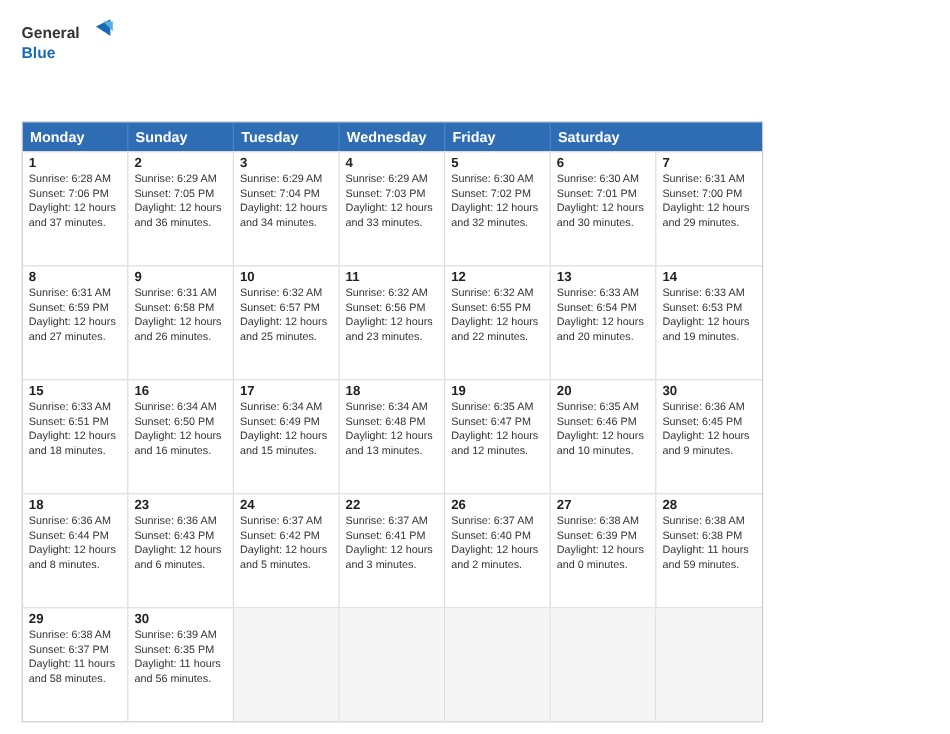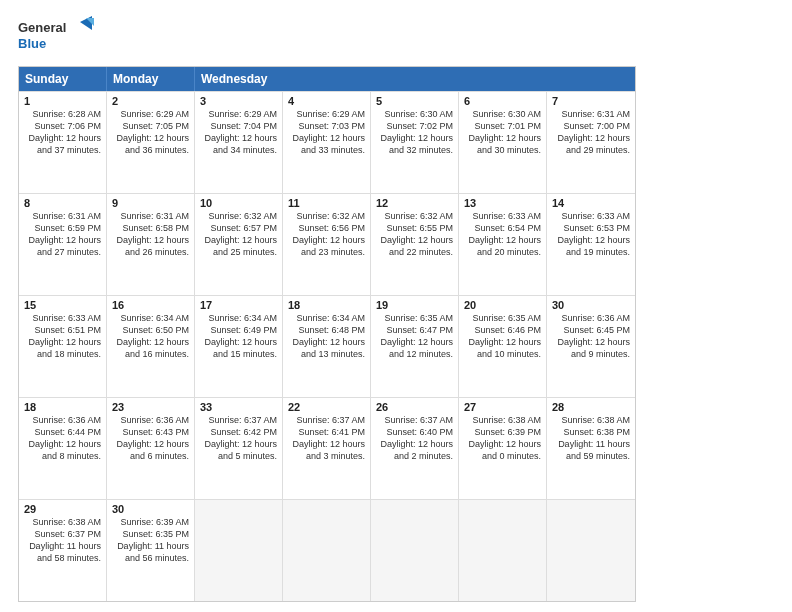--- a/index.html
+++ b/index.html
@@ -9,20 +9,21 @@
       width: 792px;
       height: 612px;
       overflow: hidden;
     }
     .page {
       width: 654px;
       height: 612px;
       padding: 16px 18px 10px 18px;
       display: flex;
       flex-direction: column;
+      gap: 35px;
     }
     .header {
       display: flex;
       justify-content: space-between;
       align-items: flex-start;
       margin-bottom: 10px;
     }
     .logo {
       display: flex;
       align-items: center;
@@ -89,21 +90,20 @@
       font-size: 11px;
       font-weight: bold;
       color: #222;
       display: block;
       margin-bottom: 1px;
     }
     .cal-cell .info {
       font-size: 9px;
       line-height: 1.35;
       color: #333;
-      text-align: right;
     }
   </style>
 </head>
 <body>
 
 <div class="page">
   <div class="header">
     <div class="logo">
         <svg width="80" height="40" viewBox="0 0 80 40">
   <text x="0" y="16" font-family="Arial" font-size="13" font-weight="bold" fill="#333">General</text>
@@ -114,23 +114,26 @@
 </svg>
       </div>
     <div class="title-block">
       <div class="main-title"></div>
       <div class="sub-title"></div>
     </div>
   </div>
 
   <div class="calendar">
     <div class="cal-header-row">
-    <div class="cal-header-cell">Sunday</div>
-        <div class="cal-header-cell">Monday</div>
+    <div class="cal-header-cell">Monday</div>
+        <div class="cal-header-cell">Sunday</div>
+        <div class="cal-header-cell">Tuesday</div>
         <div class="cal-header-cell">Wednesday</div>
+        <div class="cal-header-cell">Friday</div>
+        <div class="cal-header-cell">Saturday</div>
       </div>
     <div class="cal-body">
     <div class="cal-row">
           <div class="cal-cell">
             <span class="day-num">1</span>
             <div class="info" style="white-space: pre-line;">Sunrise: 6:28 AM
 Sunset: 7:06 PM
 Daylight: 12 hours
 and 37 minutes.</div>
           </div>
@@ -288,21 +291,21 @@
 and 8 minutes.</div>
           </div>
           <div class="cal-cell">
             <span class="day-num">23</span>
             <div class="info" style="white-space: pre-line;">Sunrise: 6:36 AM
 Sunset: 6:43 PM
 Daylight: 12 hours
 and 6 minutes.</div>
           </div>
           <div class="cal-cell">
-            <span class="day-num">33</span>
+            <span class="day-num">24</span>
             <div class="info" style="white-space: pre-line;">Sunrise: 6:37 AM
 Sunset: 6:42 PM
 Daylight: 12 hours
 and 5 minutes.</div>
           </div>
           <div class="cal-cell">
             <span class="day-num">22</span>
             <div class="info" style="white-space: pre-line;">Sunrise: 6:37 AM
 Sunset: 6:41 PM
 Daylight: 12 hours

